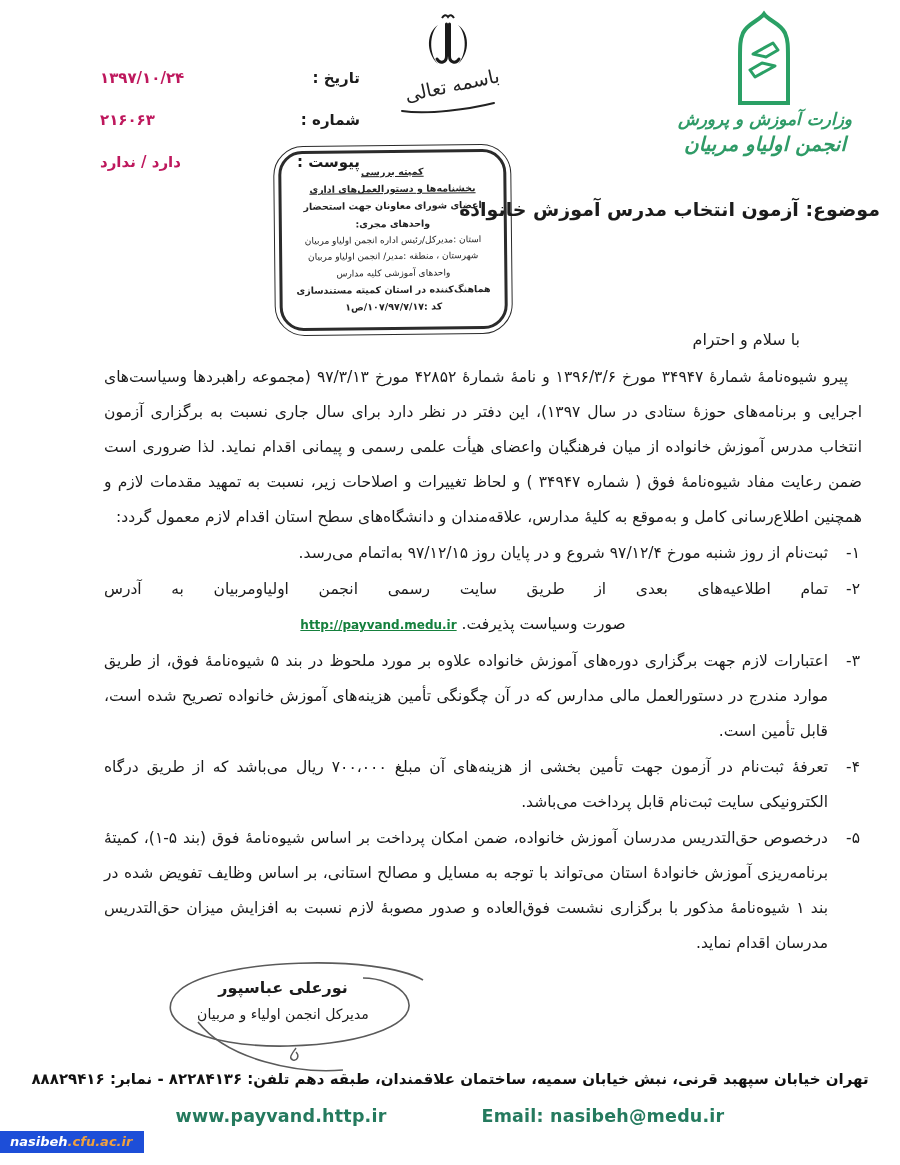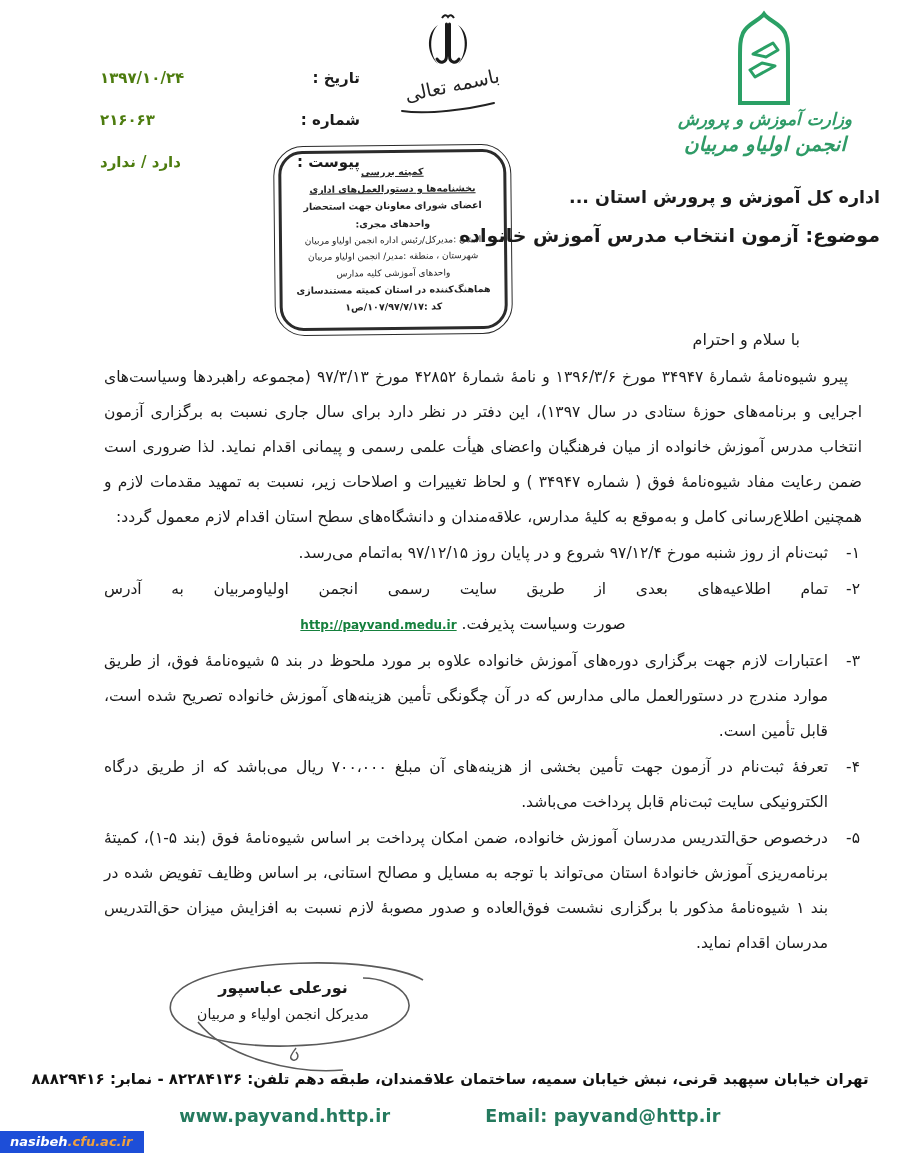--- a/index.html
+++ b/index.html
@@ -7,21 +7,21 @@
     width:900px;height:1165px;position:relative;background:#ffffff;
     font-family:"DejaVu Sans", sans-serif;color:#1c1c1c;overflow:hidden;
   }
   .abs{position:absolute;}
 
   
   .meta{left:100px;top:66px;width:260px;direction:rtl;}
   .meta-row{display:flex;justify-content:space-between;align-items:baseline;
     font-weight:bold;font-size:15px;line-height:25px;margin-bottom:17px;}
   .meta-label{color:#1c1c1c;}
-  .meta-value{color:#4d7c0f;}
+  .meta-value{color:#be185d;}
 
   
   .emblem{left:416px;top:12px;}
   .besmele{left:392px;top:74px;width:120px;text-align:center;
     font-size:19px;font-weight:500;transform:rotate(-12deg);color:#222;}
   .besmele-swash{left:398px;top:100px;}
 
   
   .logo{left:732px;top:10px;}
   .logo-caption{left:645px;top:106px;width:240px;text-align:center;direction:rtl;}
@@ -131,21 +131,20 @@
     <div class="stamp-line st-b">واحدهای مجری:</div>
     <div class="stamp-line">استان :مدیرکل/رئیس اداره انجمن اولیاو مربیان</div>
     <div class="stamp-line">شهرستان ، منطقه :مدیر/ انجمن اولیاو مربیان</div>
     <div class="stamp-line">واحدهای آموزشی کلیه مدارس</div>
     <div class="stamp-line st-b">هماهنگ‌کننده در استان کمیته مستندسازی</div>
     <div class="stamp-line st-b">کد :۱۰۷/۹۷/۷/۱۷/ص۱</div>
   </div>
 </div>
 
 <div class="abs recipient-block">
-  <div class="recipient">اداره کل آموزش و پرورش استان ...</div>
   <div class="subject">موضوع: آزمون انتخاب مدرس آموزش خانواده</div>
 </div>
 
 <div class="abs greeting">با سلام و احترام</div>
 
 <div class="abs body-text">
   <p class="intro">پیرو شیوه‌نامهٔ شمارهٔ ۳۴۹۴۷ مورخ ۱۳۹۶/۳/۶ و نامهٔ شمارهٔ ۴۲۸۵۲ مورخ ۹۷/۳/۱۳ (مجموعه راهبردها وسیاست‌های اجرایی و برنامه‌های حوزهٔ ستادی در سال ۱۳۹۷)، این دفتر در نظر دارد برای سال جاری نسبت به برگزاری آزمون انتخاب مدرس آموزش خانواده از میان فرهنگیان واعضای هیأت علمی رسمی و پیمانی اقدام نماید. لذا ضروری است ضمن رعایت مفاد شیوه‌نامهٔ فوق ( شماره ۳۴۹۴۷ ) و لحاظ تغییرات و اصلاحات زیر، نسبت به تمهید مقدمات لازم و همچنین اطلاع‌رسانی کامل و به‌موقع به کلیهٔ مدارس، علاقه‌مندان و دانشگاه‌های سطح استان اقدام لازم معمول گردد:</p>
   <div class="items">
 
     <div class="item">
@@ -188,18 +187,18 @@
       <path d="M158,96 C154,102 150,106 155,108 C159,109 162,104 158,100" fill="none" stroke="#5a5a5a" stroke-width="1.4"></path>
     </svg>
   </span>
   <div class="sig-name">نورعلی عباسپور</div>
   <div class="sig-title">مدیرکل انجمن اولیاء و مربیان</div>
 </div>
 
 <div class="abs footer-address">تهران خیابان سپهبد قرنی، نبش خیابان سمیه، ساختمان علاقمندان، طبقه دهم   تلفن: ۸۲۲۸۴۱۳۶   -   نمابر: ۸۸۸۲۹۴۱۶</div>
 <div class="abs footer-links">
   <span>www.payvand.http.ir</span>
-  <span>Email: payvand@http.ir</span>
+  <span>Email: nasibeh@medu.ir</span>
 </div>
 
 <div class="abs watermark">
   <span class="wm-white">nasibeh</span><span class="wm-orange">.cfu.ac.ir</span>
 </div>
 
 </body></html>

